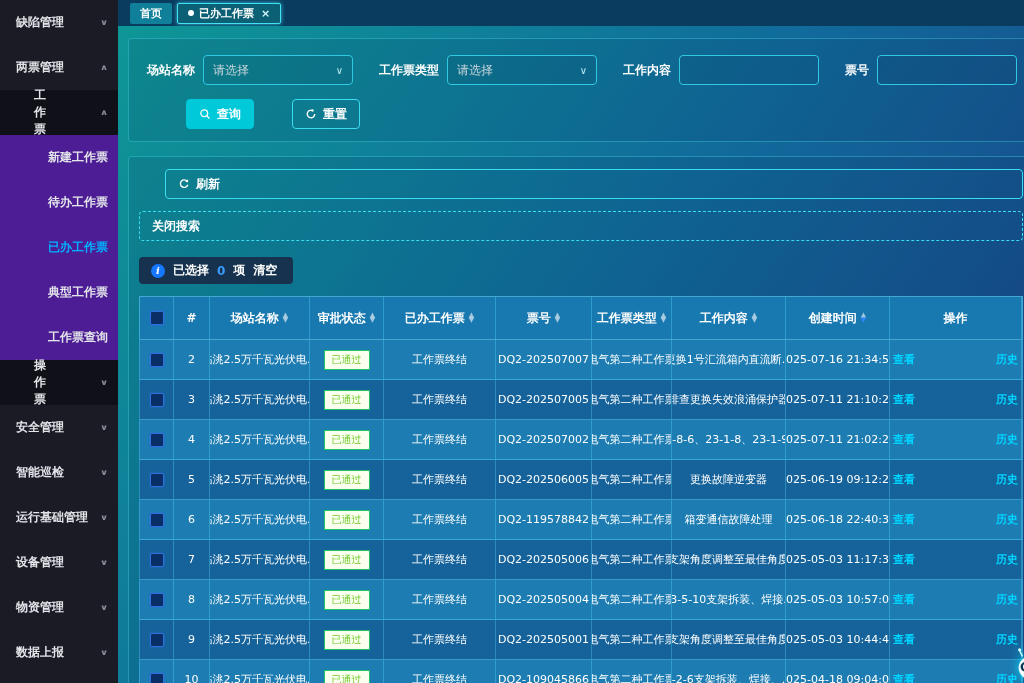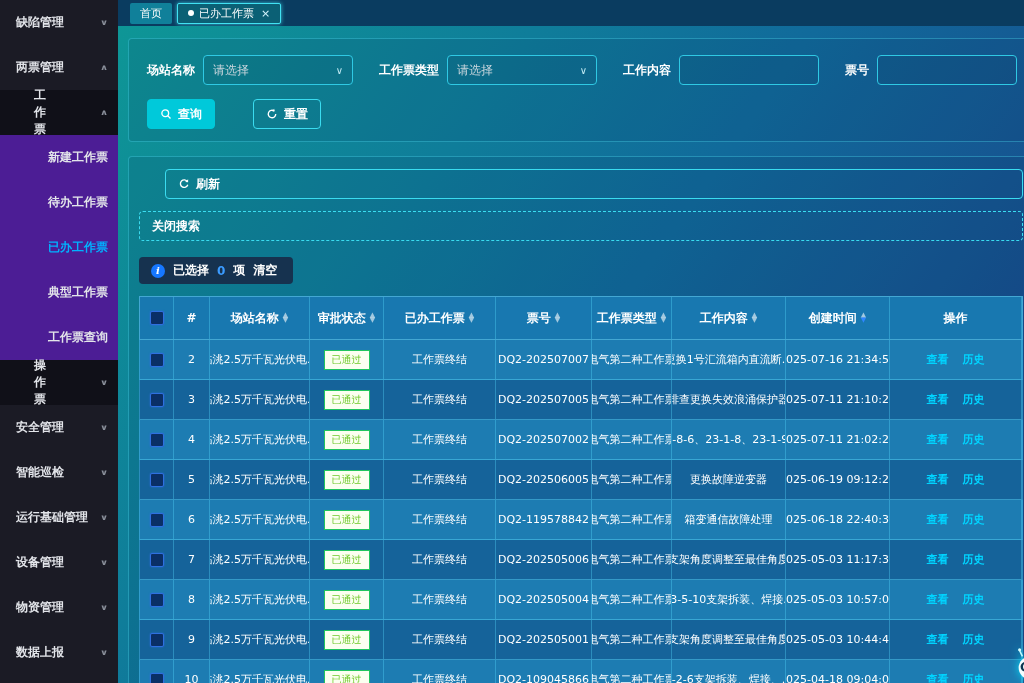--- a/index.html
+++ b/index.html
@@ -15,21 +15,21 @@
   .s-item.sub1 { padding-left:28px; background:#101018;gap:48px; }
   .s-item.sub2 { padding-left:48px; background:#4c1d95; }
   .s-item.active .s-label { color:#00b2ff; }
   .s-chevron { color:#8a8f9a; font-size:10px; transform:scaleY(.8); }
 
   
   .main { flex:1; display:flex; flex-direction:column; position:relative; }
   .tabbar { height:26px; background:#0a3c60; display:flex; align-items:center;
     padding-left:12px; gap:5px; flex:none; }
   .tab { height:21px; display:flex; align-items:center; padding:0 10px; color:#fff;
-    font-size:11px; font-weight:normal; border-radius:2px; cursor:pointer; }
+    font-size:11px; font-weight:bold; border-radius:2px; cursor:pointer; }
   .tab.home { background:#10809a; }
   .tab.active { background:#0b6075; border:1px solid #41e2f2; box-shadow:0 0 4px rgba(65,226,242,.8); gap:5px; }
   .tab .dot { width:6px; height:6px; border-radius:50%; background:#ffffff; }
   .tab .close { margin-left:2px; font-size:11px; color:#d6f6ff; }
 
   .content { flex:1; position:relative; overflow:hidden;
     background:linear-gradient(125deg,#0e9696 0%,#0f7d9a 30%,#116a9b 50%,#174f8e 78%,#1b4484 100%);
     padding:12px 24px 0 10px; }
 
   .card { border:1px solid rgba(80,225,245,.35); border-radius:4px;
@@ -42,21 +42,21 @@
   .f-label { color:#fff; font-weight:bold; font-size:12px; white-space:nowrap; }
   .f-select { width:150px; height:30px; border:1px solid #2fc9e4; border-radius:4px;
     display:flex; align-items:center; justify-content:space-between; padding:0 9px;
     color:#c9d6dd; background:rgba(6,40,70,.10); cursor:pointer; }
   .f-select .caret { color:#bfe9f2; font-size:10px; }
   .f-input { width:140px; height:30px; border:1px solid #2fc9e4; border-radius:4px;
     background:rgba(6,40,70,.10); color:#fff; padding:0 8px; outline:none; font-size:12px; }
   .btn-row { margin-top:14px; display:flex; gap:12px; }
   .btn { height:30px; border-radius:4px; display:inline-flex; align-items:center;
     gap:6px; padding:0 12px; font-size:12px; font-weight:bold; color:#fff; cursor:pointer; }
-  .btn.primary { background:#00c9da; border:1px solid #00c9da; }
+  .btn.primary { background:#00c9da; border:1px solid #00c9da;margin-left:39px; }
   .btn.ghost   { background:transparent; border:1px solid #3adcf0;margin-left:26px; }
   .btn.dashed  { background:transparent; border:1px dashed #3adcf0; }
   .icon-svg { width:12px; height:12px; display:block; }
 
   
   .table-card { margin-top:14px; padding:12px 10px 4px 10px; }
   .toolbar { display:flex; gap:12px;flex-direction:column; }
   .sel-bar { margin-top:16px; width:fit-content; background:#16324f; border-radius:4px;
     height:27px; display:flex; align-items:center; gap:8px; padding:0 16px 0 12px;
     color:#fff; font-weight:bold; }
@@ -77,21 +77,21 @@
   .body-row { height:40px; border-left:1px solid rgba(90,220,255,.35);
     border-right:1px solid rgba(90,220,255,.35); border-bottom:1px solid rgba(90,220,255,.45);
     color:#fff; font-size:11px; }
   .body-row.light { background:#1d7cb2; }
   .body-row.dark  { background:#15639a; }
   .cb { width:14px; height:14px; border:1px solid #2f6fe0; border-radius:2px;
     background:#0a2f66; display:inline-block; cursor:pointer; box-shadow:0 0 2px rgba(47,111,224,.9); }
   .badge { background:#fbfff0; border:1px solid #22c55e; color:#6fca2a; border-radius:0;
     padding:2px 7px; font-size:10px; }
   .link { color:#00d4ff; cursor:pointer; font-weight:bold; }
-  .td-actions { gap:14px; }
+  .td-actions { gap:14px;justify-content:space-between; }
 
   
   .h-scroll { margin-top:8px; height:9px; border-radius:5px; background:rgba(18,58,116,.55); position:relative; }
   .h-thumb { position:absolute; left:5px; top:1px; height:7px; width:77%;
     background:#93a6c9; border-radius:4px; opacity:.85; cursor:grab; }
   .robot { position:absolute; right:8px; bottom:0; width:38px; height:38px; cursor:pointer;
     filter:drop-shadow(0 0 5px rgba(0,230,255,.9)); }
 </style>
 </head>
 <body>

